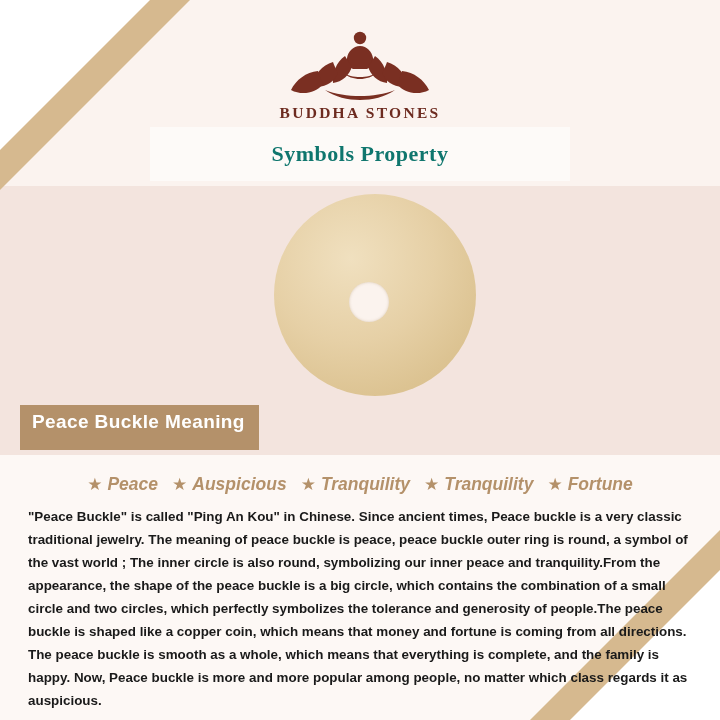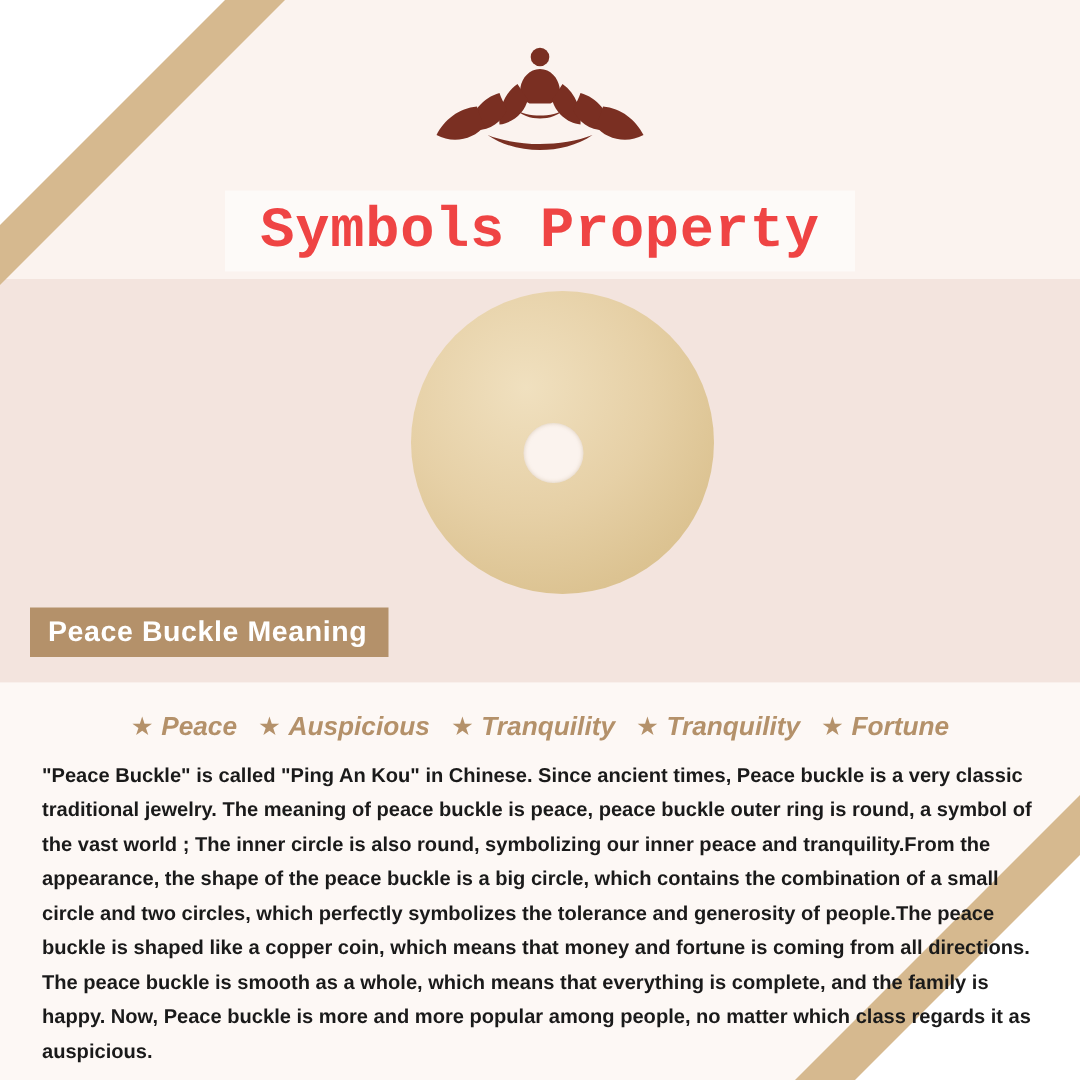--- a/index.html
+++ b/index.html
@@ -104,24 +104,24 @@
     left: 150px;
     width: 420px;
     height: 54px;
     background: #fdfaf8;
     display: flex;
     align-items: center;
     justify-content: center;
     z-index: 6;
   }
   .title-plaque .title-text {
-    font-family: Liberation Mono, monospace;
-    font-weight: bold;
-    font-size: 38px;
-    color: #ef4444;
+    font-family: Liberation Serif, serif;
+    font-weight: bold;
+    font-size: 22px;
+    color: #0f766e;
     letter-spacing: 0.5px;
   }
 
   
   .disc-area {
     position: absolute;
     top: 186px; left: 0;
     width: 720px; height: 214px;
     z-index: 4;
   }
@@ -144,21 +144,21 @@
     background: #fbf3ee;
     box-shadow: inset 0 0 3px rgba(160,130,80,0.35);
   }
 
   
   .ribbon {
     position: absolute;
     top: 405px;
     left: 20px;
     height: 33px;
-    padding: 0 14px 0 12px;
+    padding: 0 14px 12px 12px;
     background: #b4916a;
     display: flex;
     align-items: center;
     z-index: 7;
   }
   .ribbon-label {
     color: #ffffff;
     font-weight: bold;
     font-size: 19px;
     letter-spacing: 0.4px;
@@ -240,20 +240,21 @@
 
         <path d="M48 40 c-11 3 -19 13 -21 24 c11 3 22 -3 26 -13 c-2 -4 -4 -8 -5 -11 z"></path>
         <path d="M102 40 c11 3 19 13 21 24 c-11 3 -22 -3 -26 -13 c2 -4 4 -8 5 -11 z"></path>
 
         <path d="M33 49 c-12 1 -22 9 -27 19 c11 6 25 3 32 -6 c-2 -4 -4 -9 -5 -13 z"></path>
         <path d="M117 49 c12 1 22 9 27 19 c-11 6 -25 3 -32 -6 c2 -4 4 -9 5 -13 z"></path>
 
         <path d="M40 68 c10 7 23 10 35 10 c12 0 25 -3 35 -10 c-10 4 -23 6 -35 6 c-12 0 -25 -2 -35 -6 z"></path>
       </g>
     </svg>
+    <div class="logo-text">BUDDHA STONES</div>
   </div>
 
   <div class="title-plaque">
     <span class="title-text">Symbols Property</span>
   </div>
 
   <div class="disc-area">
     <div class="disc">
       <div class="disc-hole"></div>
     </div>

